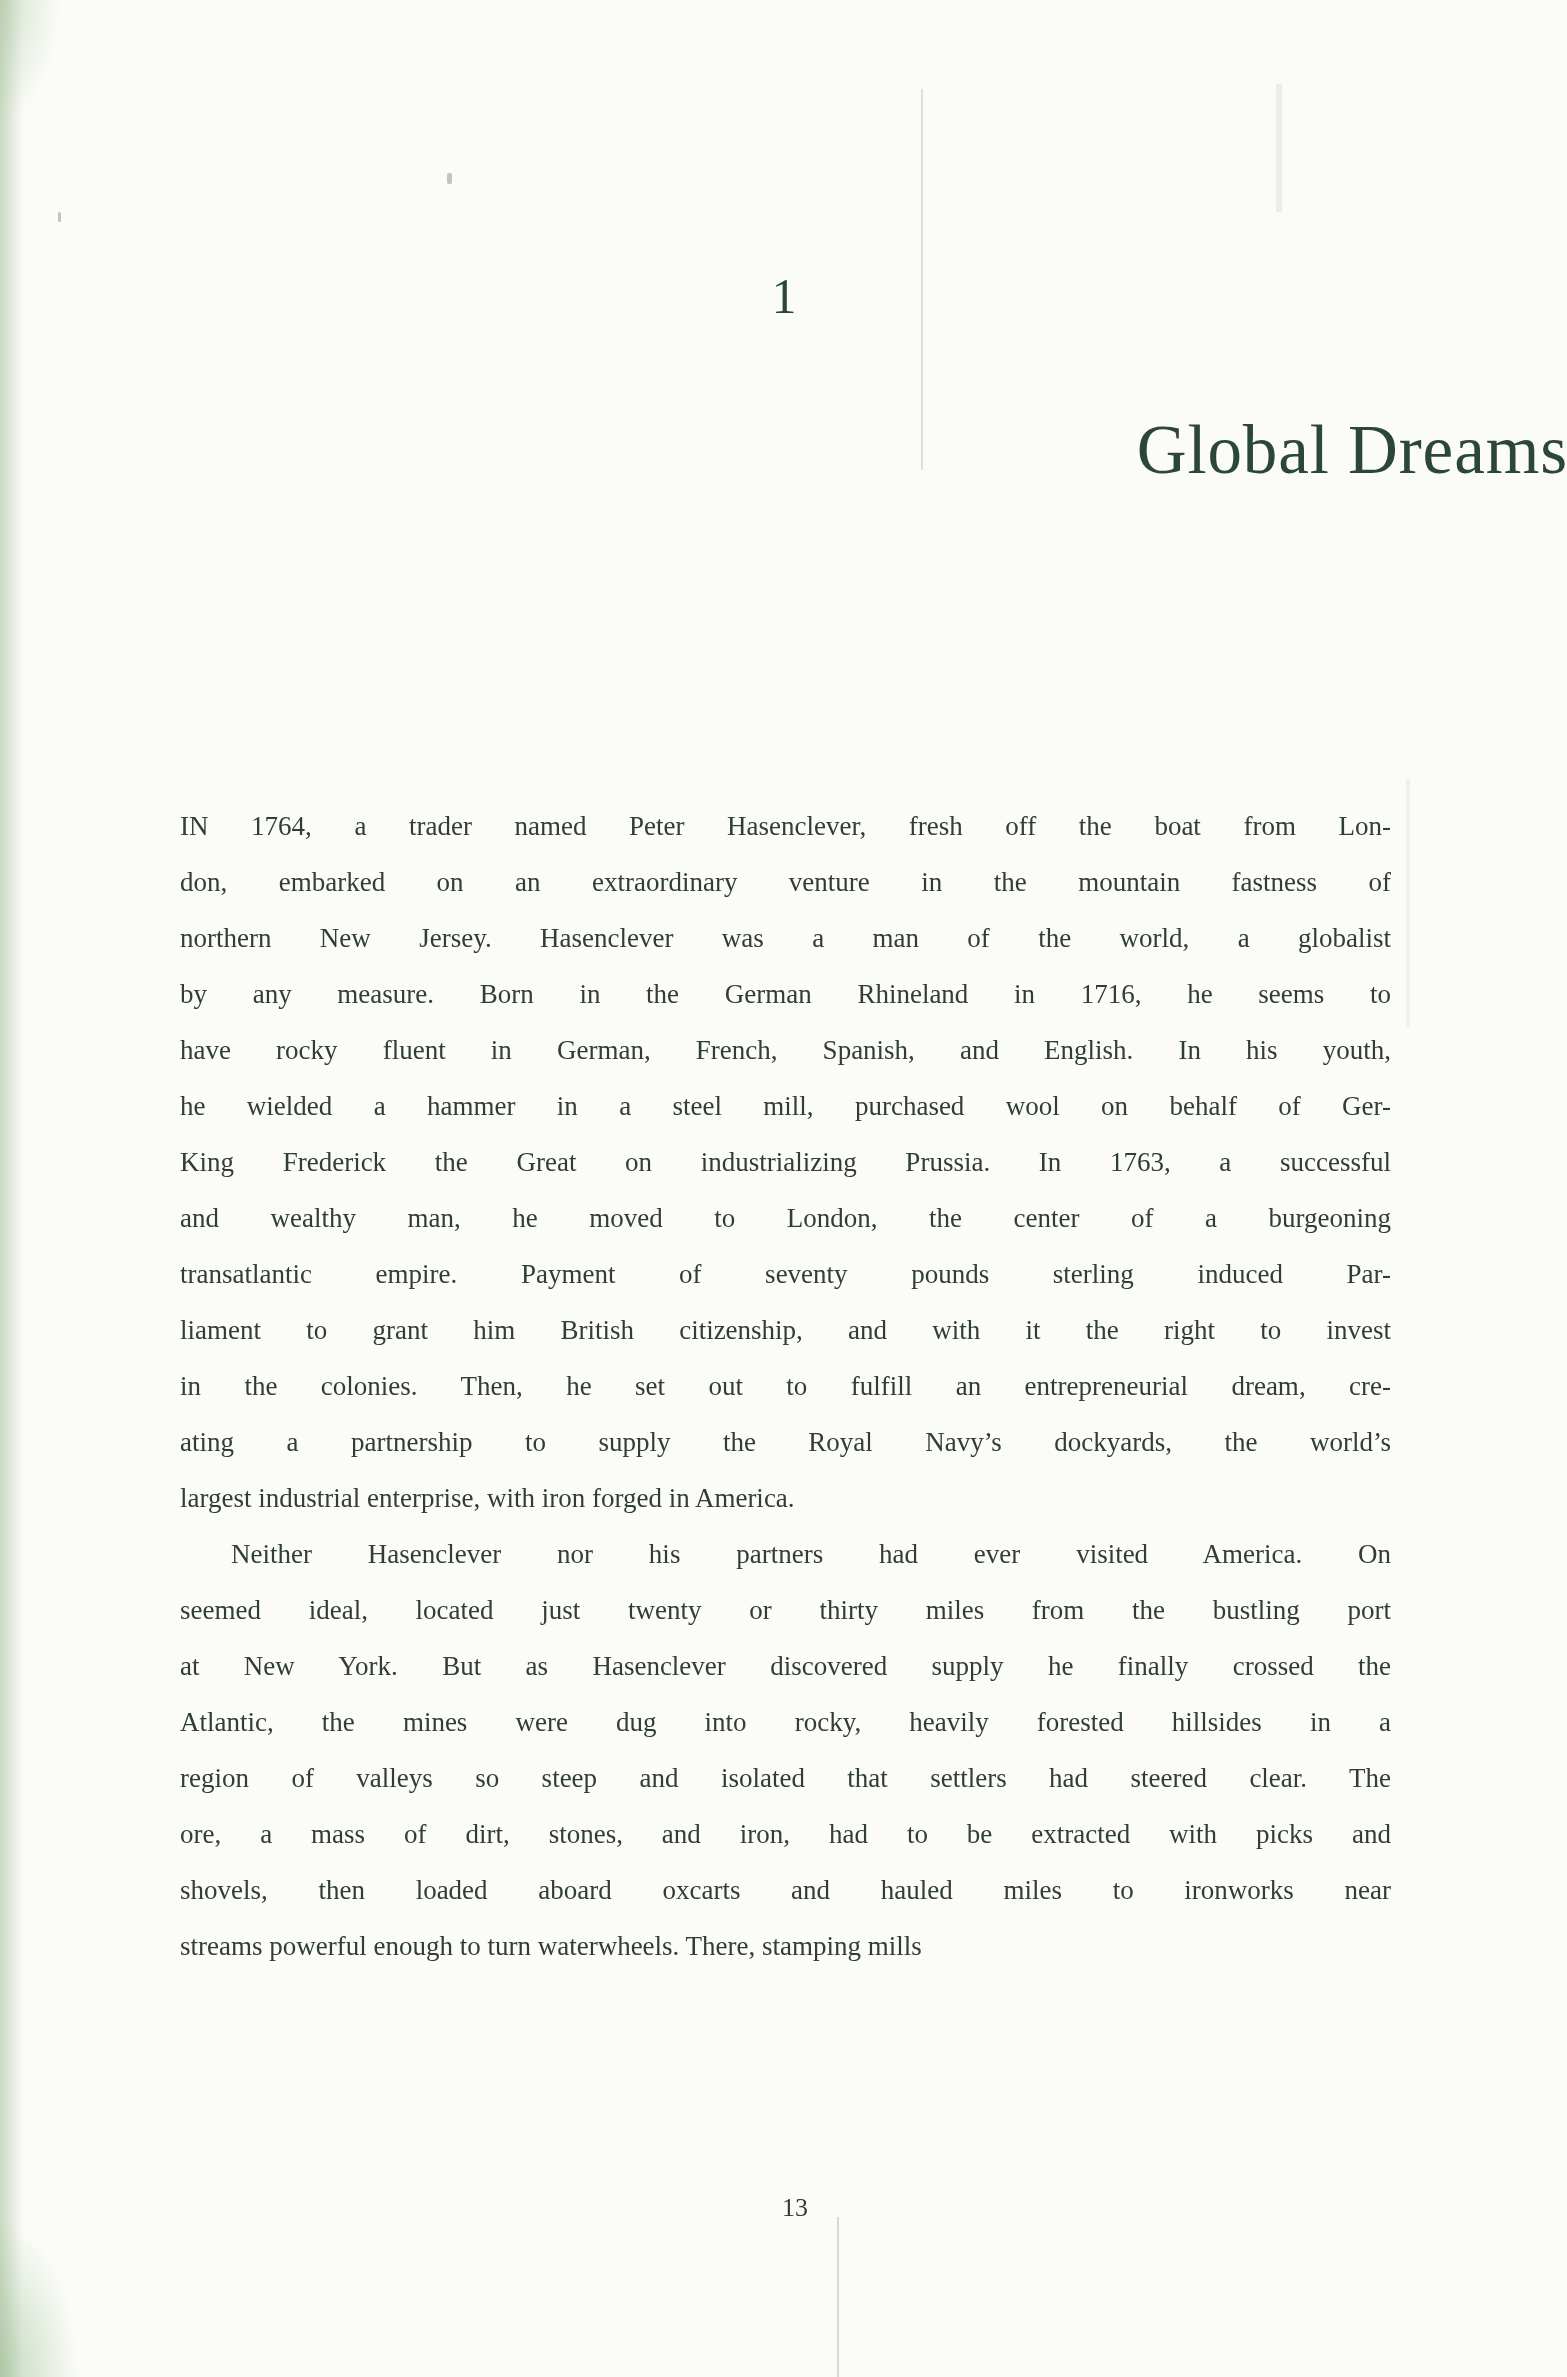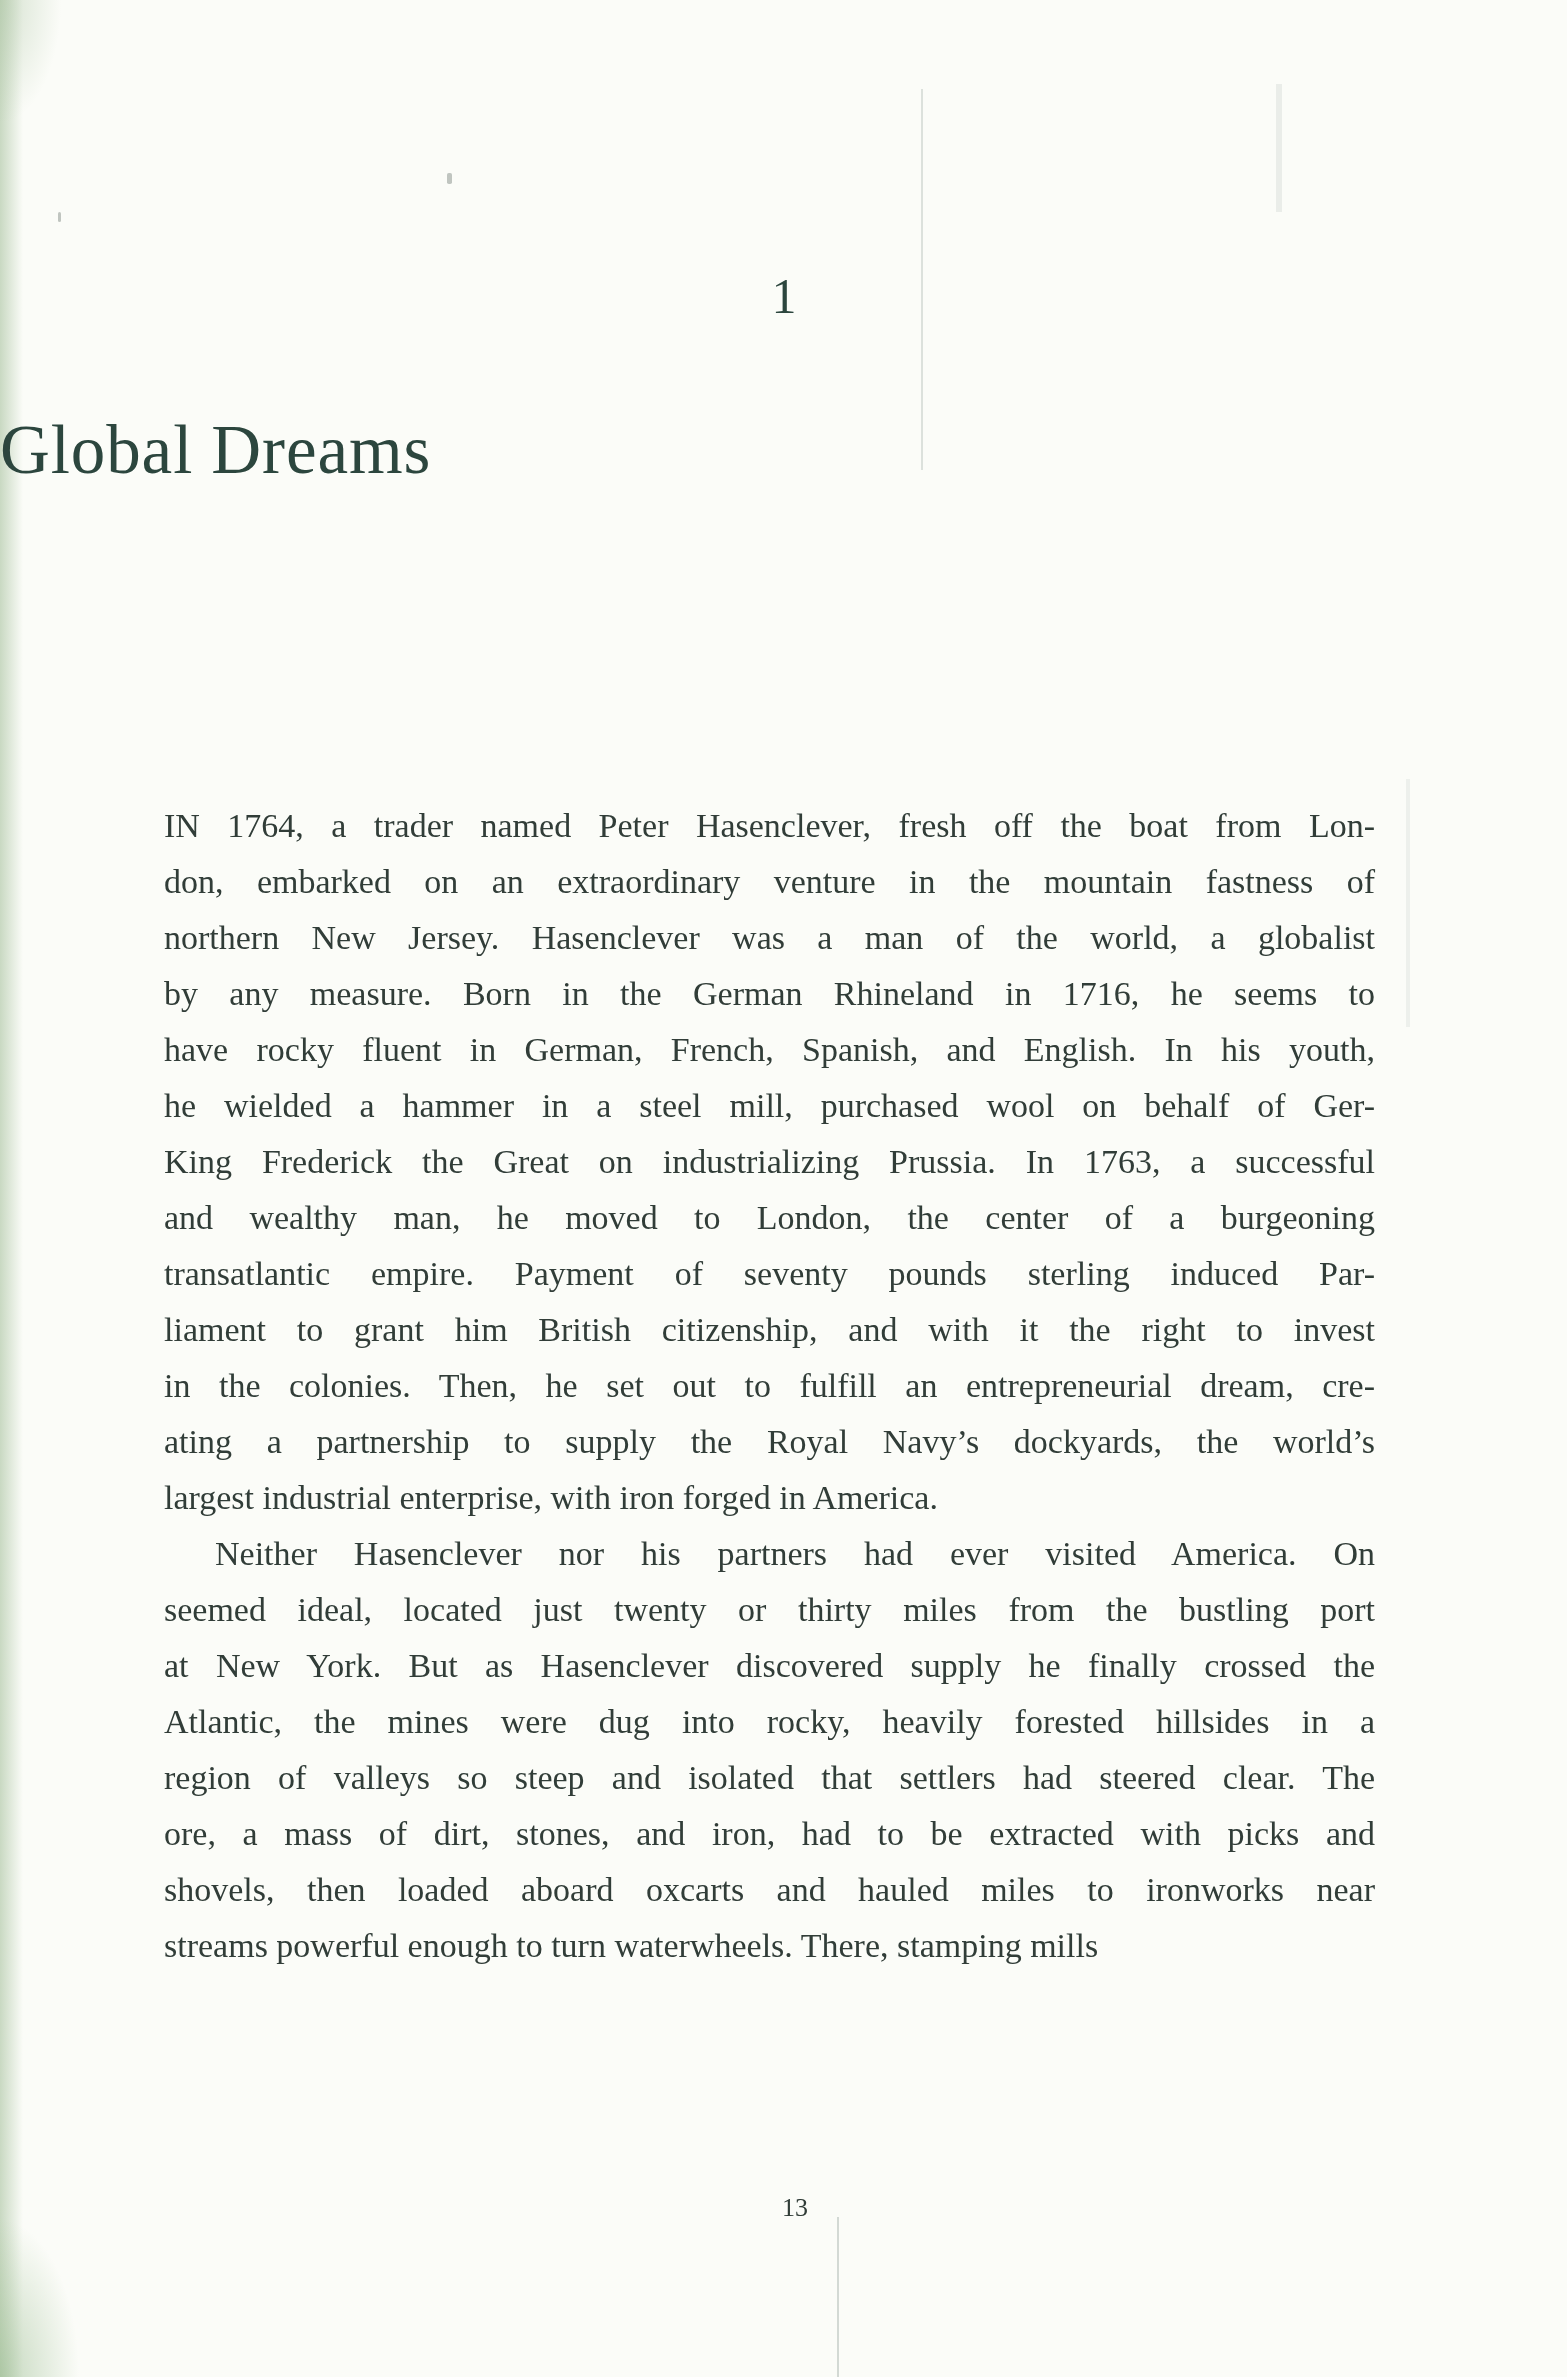--- a/index.html
+++ b/index.html
@@ -20,32 +20,32 @@
     top:271px; left:0; width:100%;
     text-align:center;
     font-size:50px;
     line-height:1;
     color: var(--title-ink, #2c463e);
   }
 
   .chapter-title {
     position:absolute;
     top:416px; left:0; width:100%;
-    text-align:left;
+    text-align:right;
     font-size:69px;
     font-weight:400;
     line-height:1;
     letter-spacing:0.9px;
     color: var(--title-ink, #2c463e);
   }
 
   .body-text {
     position:absolute;
-    top:798px; left:164px; width:1211px;
-    font-size:34px;
+    top:798px; left:180px; width:1211px;
+    font-size:27px;
   }
   .para { display:block; }
   .para .line {
     line-height:56px;
     height:56px;
     text-align:justify;
     text-align-last:justify;
     white-space:normal;
   }
   .para .line.last { text-align-last:left; }

